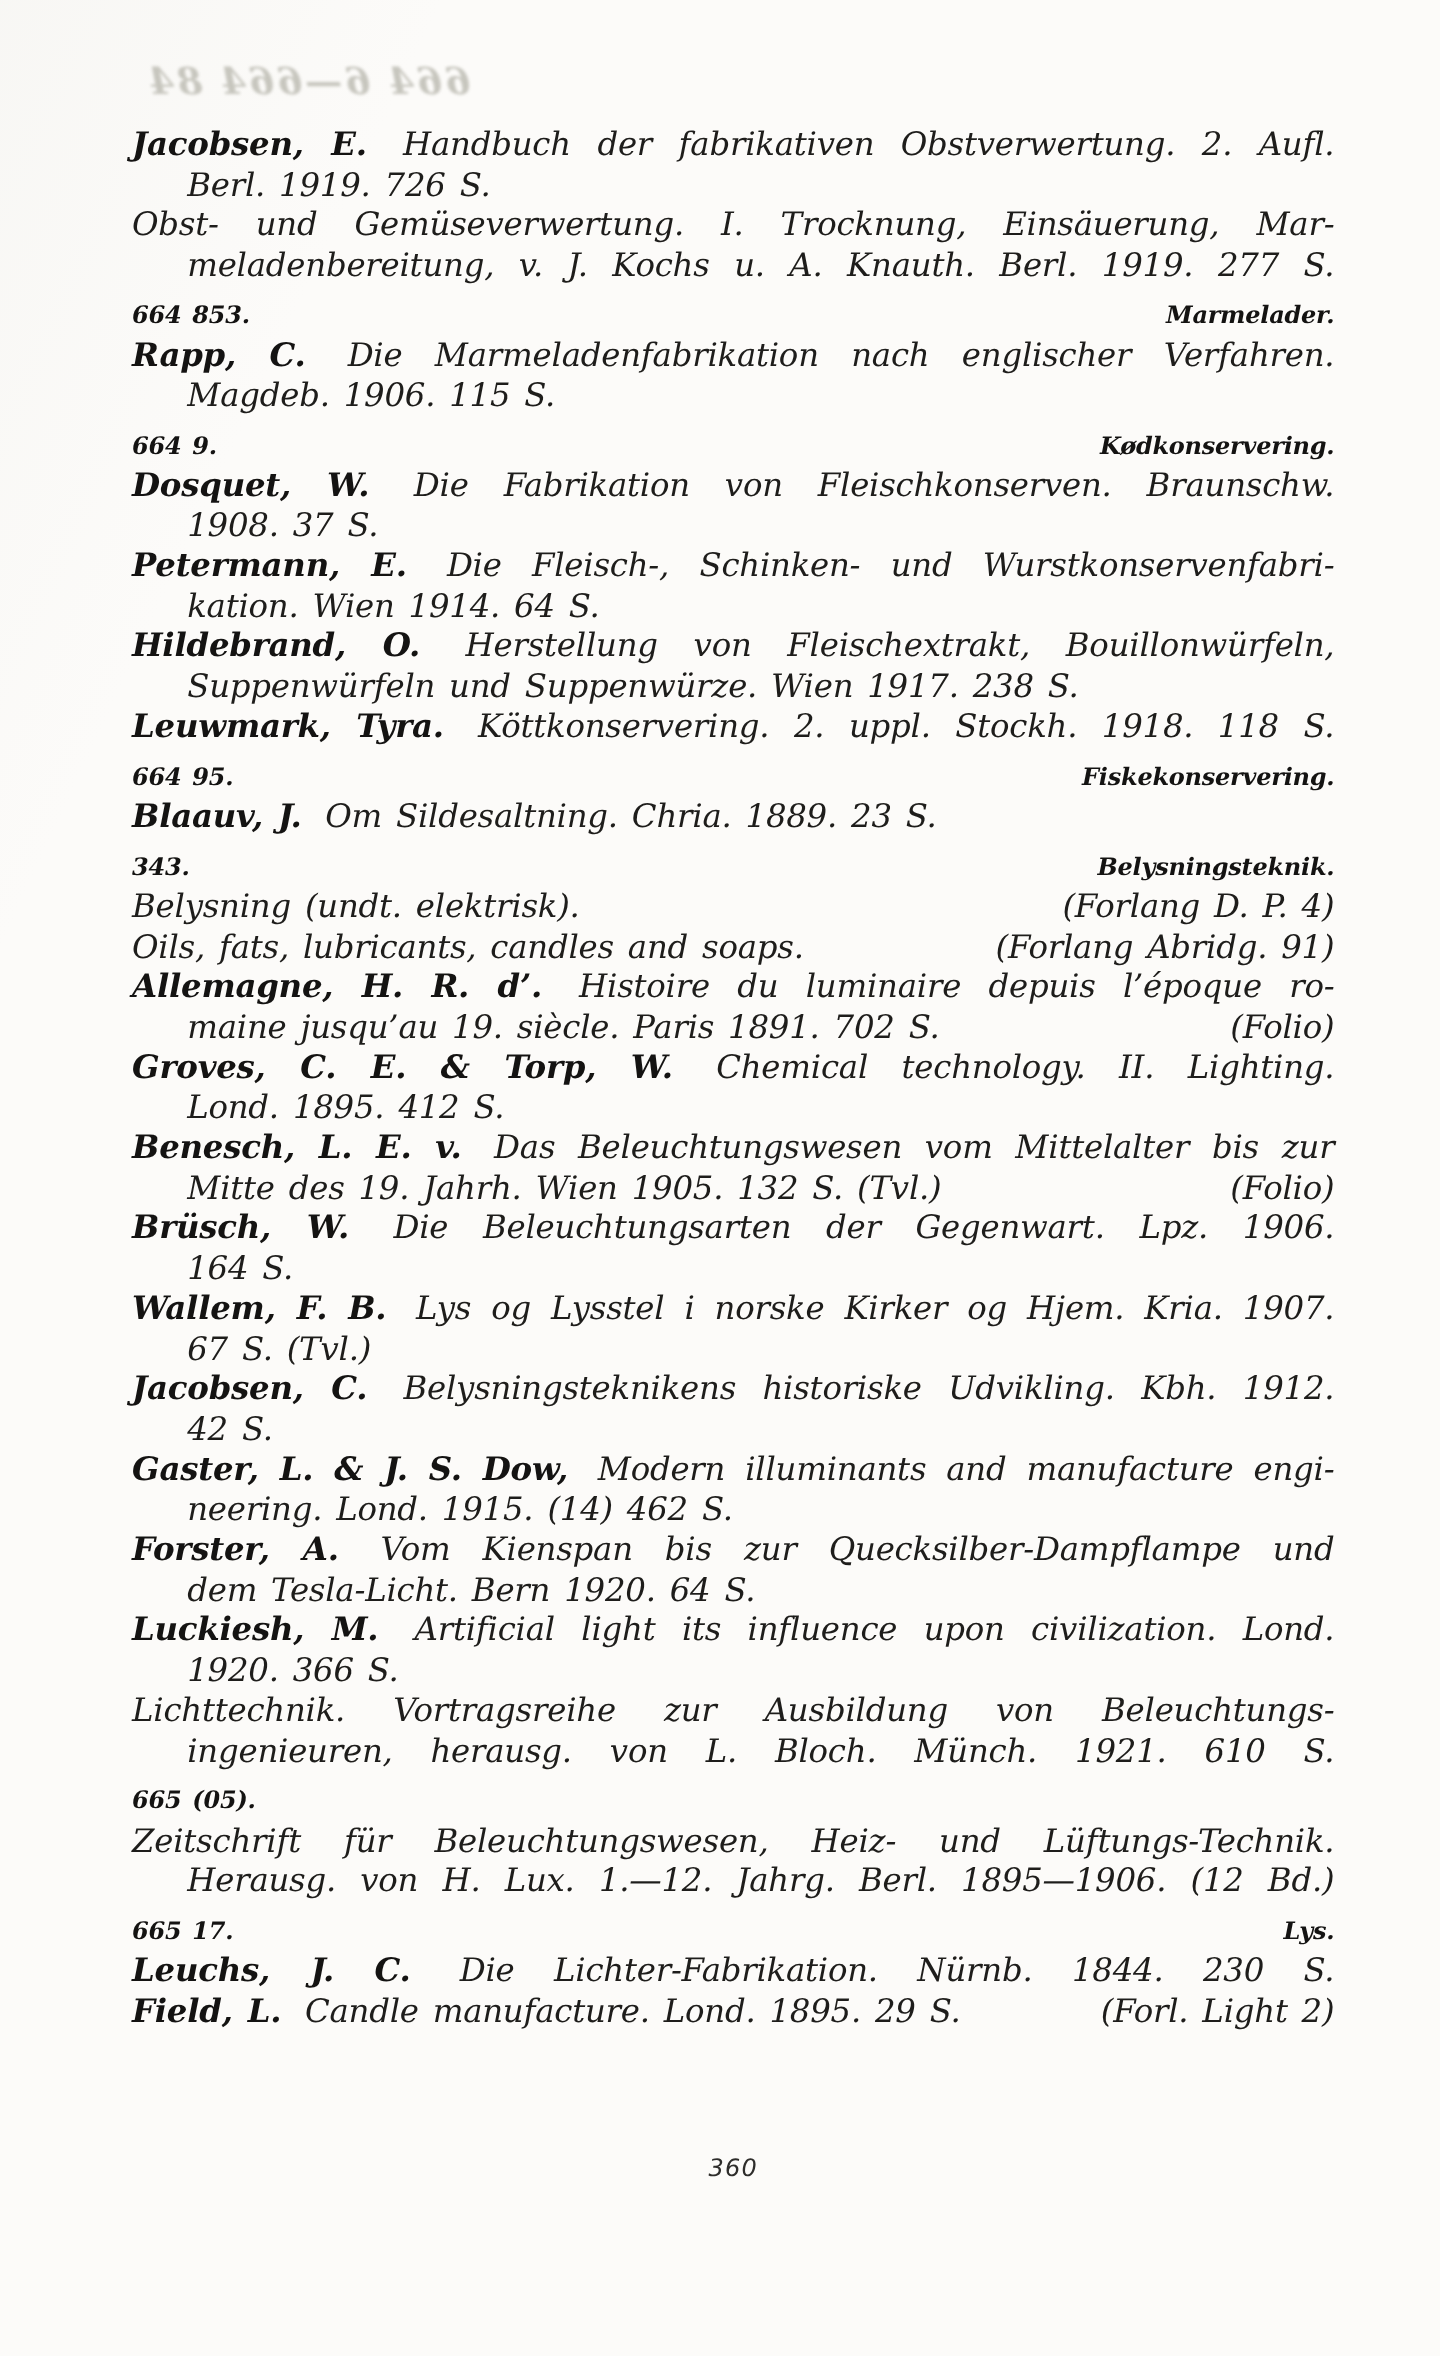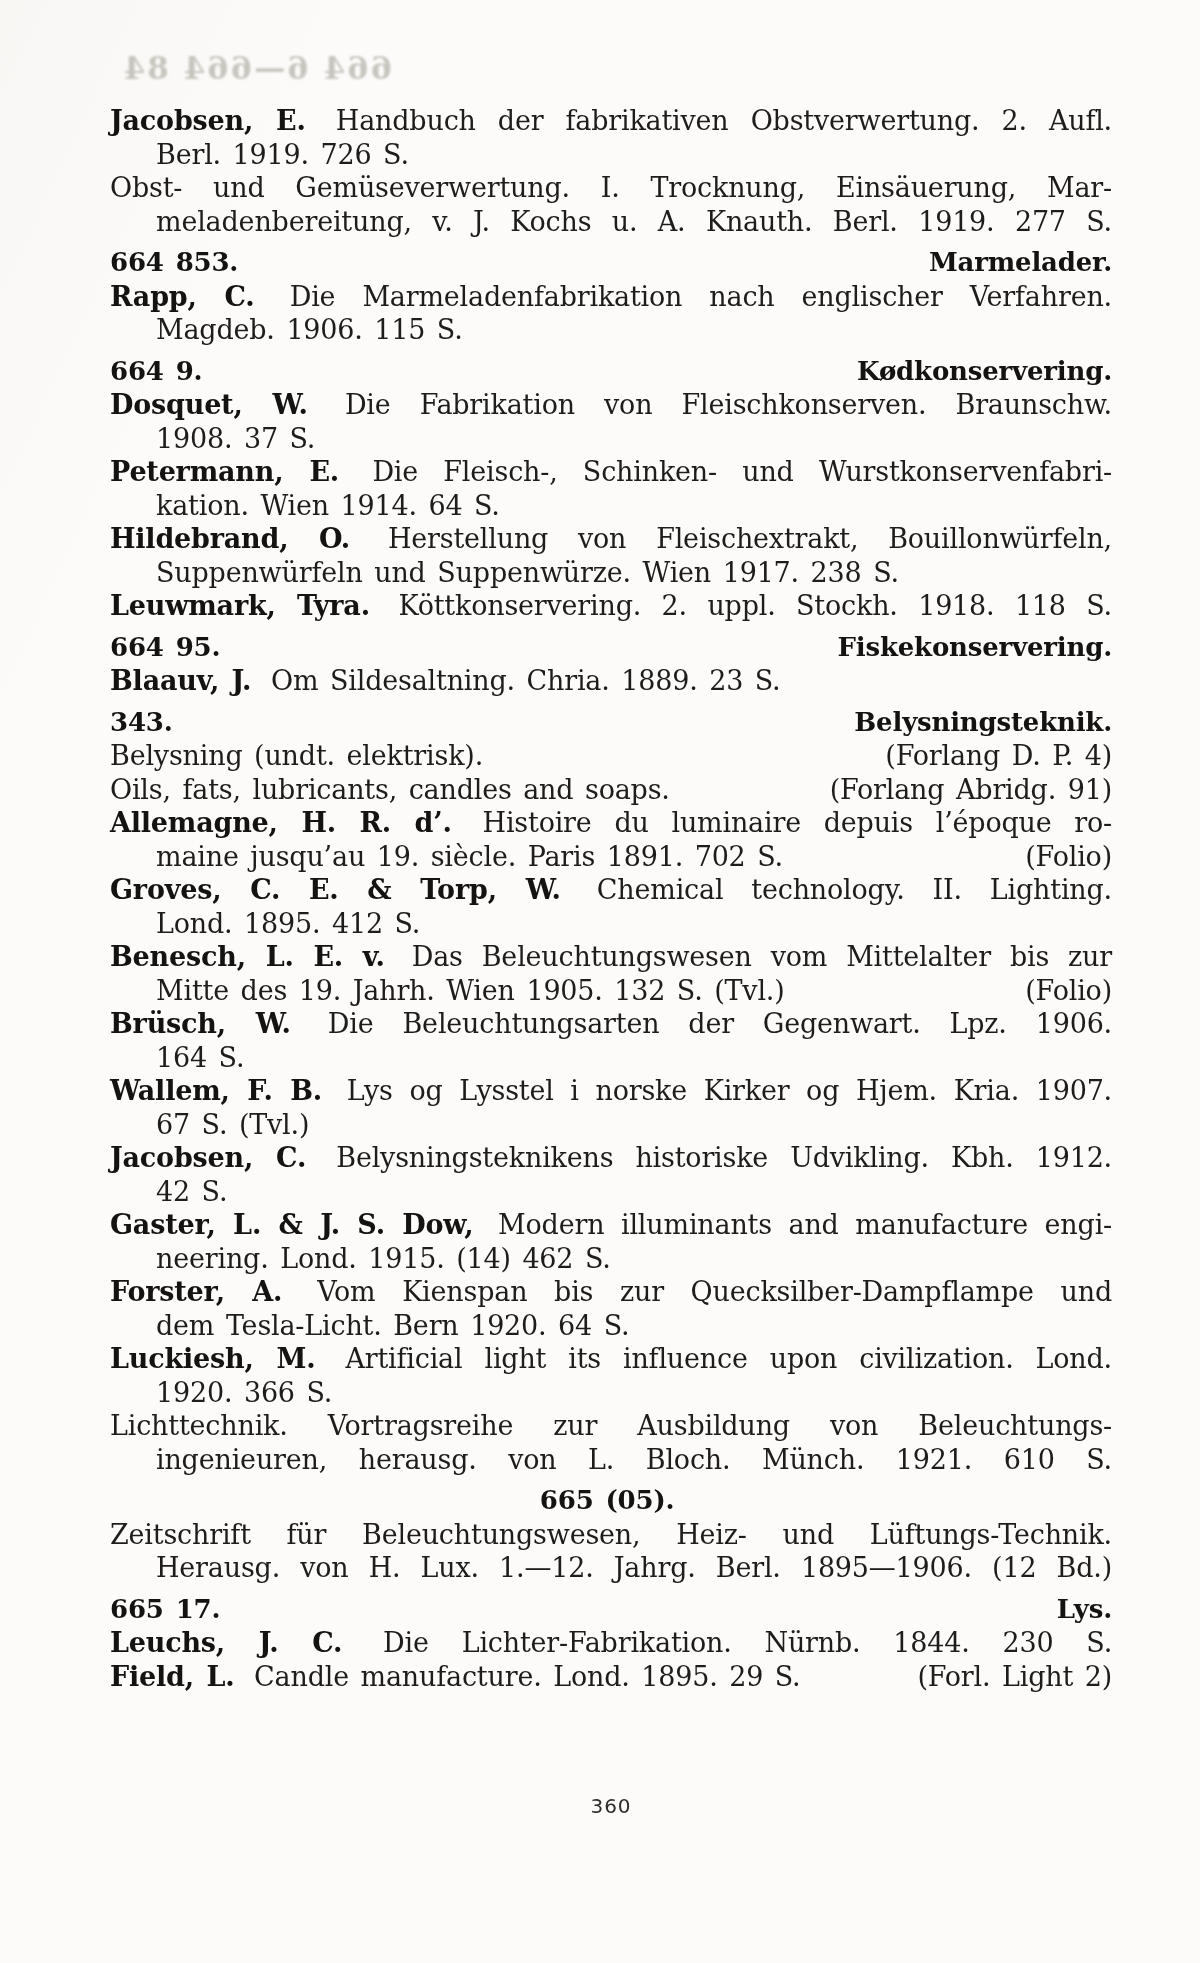--- a/index.html
+++ b/index.html
@@ -6,20 +6,21 @@
   .page {
     position: relative;
     width: 1144px;
     height: 1963px;
     background:
       linear-gradient(115deg, rgba(235,235,230,0.25) 0%, rgba(255,255,255,0) 18%),
       linear-gradient(0deg, #fcfbf9, #fcfbf9);
     overflow: hidden;
     font-family: "DejaVu Serif", serif;
     color: #1e1d1b;
+    font-style: italic;
   }
   
   .ghost {
     position: absolute;
     left: 92px;
     top: 50px;
     width: 330px;
     font-size: 31px;
     font-weight: bold;
     letter-spacing: 2px;
@@ -44,22 +45,21 @@
   }
   .line.cont { padding-left: 46px; }
   .line.fill { text-align: justify; text-align-last: justify; }
   .line.flexline {
     display: flex;
     justify-content: space-between;
     align-items: baseline;
   }
   .line.section {
     margin-top: 8px;
-    font-size: 26px;
-    text-align: center;
+    font-size: 20px;
   }
   .b { font-weight: bold; color: #141312; }
   .left .b:first-child { margin-right: 0.3em; }
   .right-part { white-space: nowrap; }
   .footer {
     position: absolute;
     left: 110px;
     width: 1002px;
     top: 1794px;
     text-align: center;

